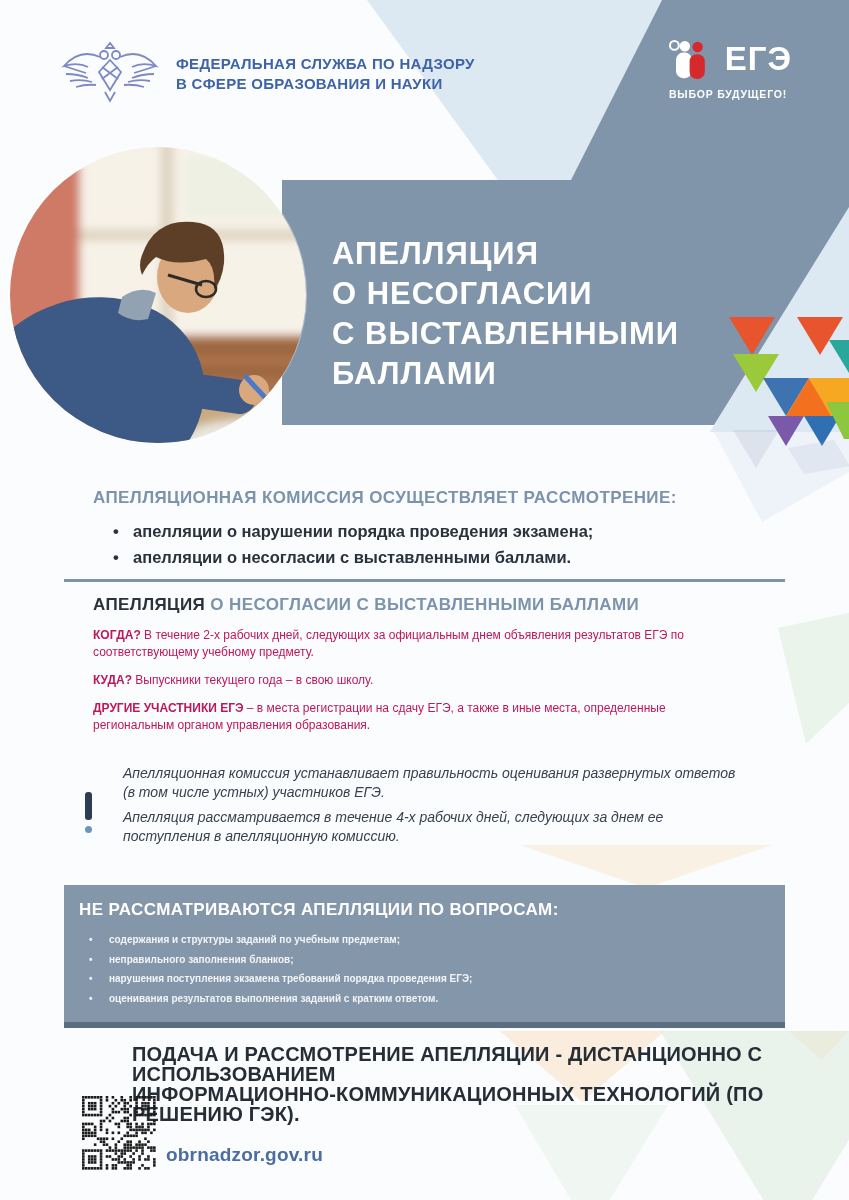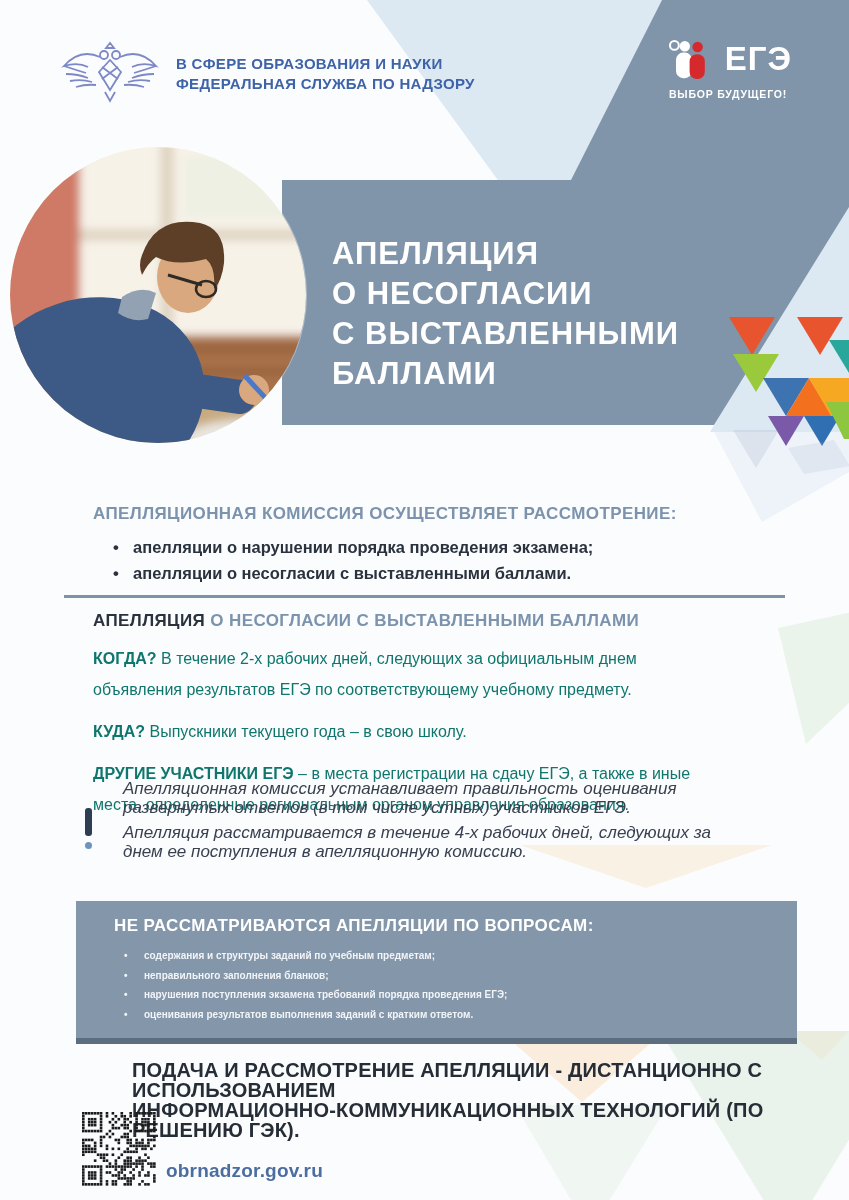--- a/index.html
+++ b/index.html
@@ -25,45 +25,45 @@
   
   .photo{position:absolute;left:10px;top:147px;width:296px;height:296px;border-radius:50%;
     overflow:hidden;z-index:2;box-shadow:0 0 0 1px rgba(255,255,255,.4);}
   .photo svg{display:block;}
 
   
   .title{position:absolute;left:332px;top:234px;z-index:2;color:#fff;
     font-size:31px;font-weight:bold;line-height:40px;letter-spacing:1px;}
 
   
-  .content{position:absolute;left:0;top:18px;width:849px;height:1056px;z-index:2;border-radius:9px;}
+  .content{position:absolute;left:0;top:2px;width:849px;height:1056px;z-index:2;border-radius:9px;}
   .sec-head{font-size:17px;font-weight:bold;letter-spacing:.4px;color:#7c93ad;}
   .dark{color:#2a323e;}
   .sec1{position:absolute;left:93px;top:486px;width:640px;}
   .blist{list-style:none;margin:10px 0 0;padding:0;}
   .blist li{position:relative;padding-left:40px;font-size:16.5px;font-weight:bold;
     color:#2a323e;line-height:26px;}
   .blist li::before{content:"•";position:absolute;left:20px;}
 
   .divider{position:absolute;left:64px;top:577px;width:721px;height:3px;background:#7e93a9;}
 
   .sec2{position:absolute;left:93px;top:592px;width:600px;}
   .sec2 .sec-head{line-height:22px;}
-  .sec2 p{margin:11px 0 0;font-size:16px;line-height:31px;color:#0f766e;}
+  .sec2 p{margin:11px 0 0;font-size:12px;line-height:17px;color:#be185d;}
   .sec2 p b{font-weight:bold;}
 
   .note{position:absolute;left:83px;top:762px;width:680px;display:flex;}
   .bang{width:40px;flex:0 0 40px;position:relative;}
   .bang .bar{position:absolute;left:2px;top:28px;width:7px;height:28px;border-radius:3px;background:#2e3d51;}
   .bang .dot{position:absolute;left:2px;top:62px;width:7px;height:7px;border-radius:50%;background:#6d94bd;}
   .note-texts{width:620px;}
-  .note-texts p{margin:0 0 7px;font-style:italic;font-size:17px;line-height:18.5px;color:#394150;}
+  .note-texts p{margin:0 0 7px;font-style:italic;font-size:14px;line-height:18.5px;color:#394150;}
 
   .graybox{position:absolute;left:64px;top:883px;width:721px;box-sizing:border-box;
-    background:#8496a9;border-bottom:6px solid #5c6d80;padding:15px 38px 14px;margin-left:12px;}
+    background:#8496a9;border-bottom:6px solid #5c6d80;padding:15px 15px 14px;}
   .graybox .sec-head{color:#fff;}
   .gblist{list-style:none;margin:10px 0 0;padding:0;}
   .gblist li{position:relative;padding-left:30px;font-size:10px;font-weight:600;
     color:#f2f5f8;line-height:19.5px;}
   .gblist li::before{content:"•";position:absolute;left:10px;}
   .gb-footer{margin:11px 0 0;font-size:15.5px;font-weight:600;color:#f2f5f8;}
 
   .remote{position:absolute;left:132px;top:1042px;width:650px;}
   .remote div{font-size:20px;font-weight:bold;color:#262d36;line-height:20px;letter-spacing:.2px;}
 
@@ -111,22 +111,22 @@
       <path d="M52 3 l-4 5 h8 z M48 8 h8"></path>
       <circle cx="46" cy="15" r="4"></circle>
       <circle cx="58" cy="15" r="4"></circle>
       <path d="M42 17 Q22 8 6 26 Q20 22 30 27 M6 26 Q18 30 28 33 M8 34 Q20 34 30 38 M12 41 Q24 39 34 42 M18 47 Q28 44 38 45"></path>
       <path d="M62 17 Q82 8 98 26 Q84 22 74 27 M98 26 Q86 30 76 33 M96 34 Q84 34 74 38 M92 41 Q80 39 70 42 M86 47 Q76 44 66 45"></path>
       <path d="M52 20 l11 12 -11 18 -11 -18 z"></path>
       <path d="M44 27 l16 12 M60 27 l-16 12"></path>
       <path d="M47 52 l5 9 5 -9"></path>
     </svg>
     <div class="agency-text">
+      <div>ФЕДЕРАЛЬНАЯ СЛУЖБА ПО НАДЗОРУ</div>
       <div>В СФЕРЕ ОБРАЗОВАНИЯ И НАУКИ</div>
-      <div>ФЕДЕРАЛЬНАЯ СЛУЖБА ПО НАДЗОРУ</div>
     </div>
   </div>
 
   <div class="ege">
     <div class="ege-row">
       <svg viewBox="0 0 56 52" aria-hidden="true">
         <circle cx="13" cy="9" r="5.5" fill="none" stroke="#ffffff" stroke-width="2.5"></circle>
         <circle cx="26" cy="10" r="6.5" fill="#ffffff"></circle>
         <rect x="15" y="18" width="20" height="32" rx="9" fill="#ffffff"></rect>
         <circle cx="42" cy="11" r="6.5" fill="#d6292d"></circle>

